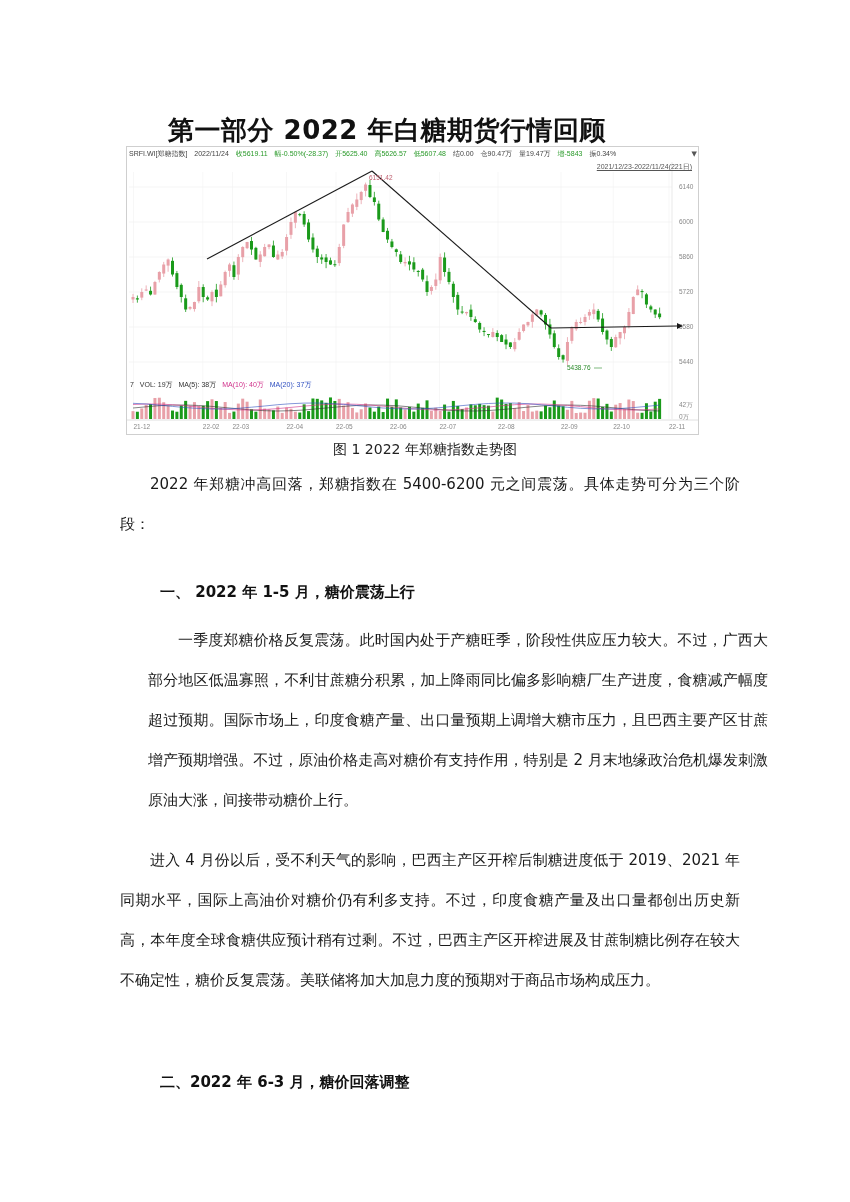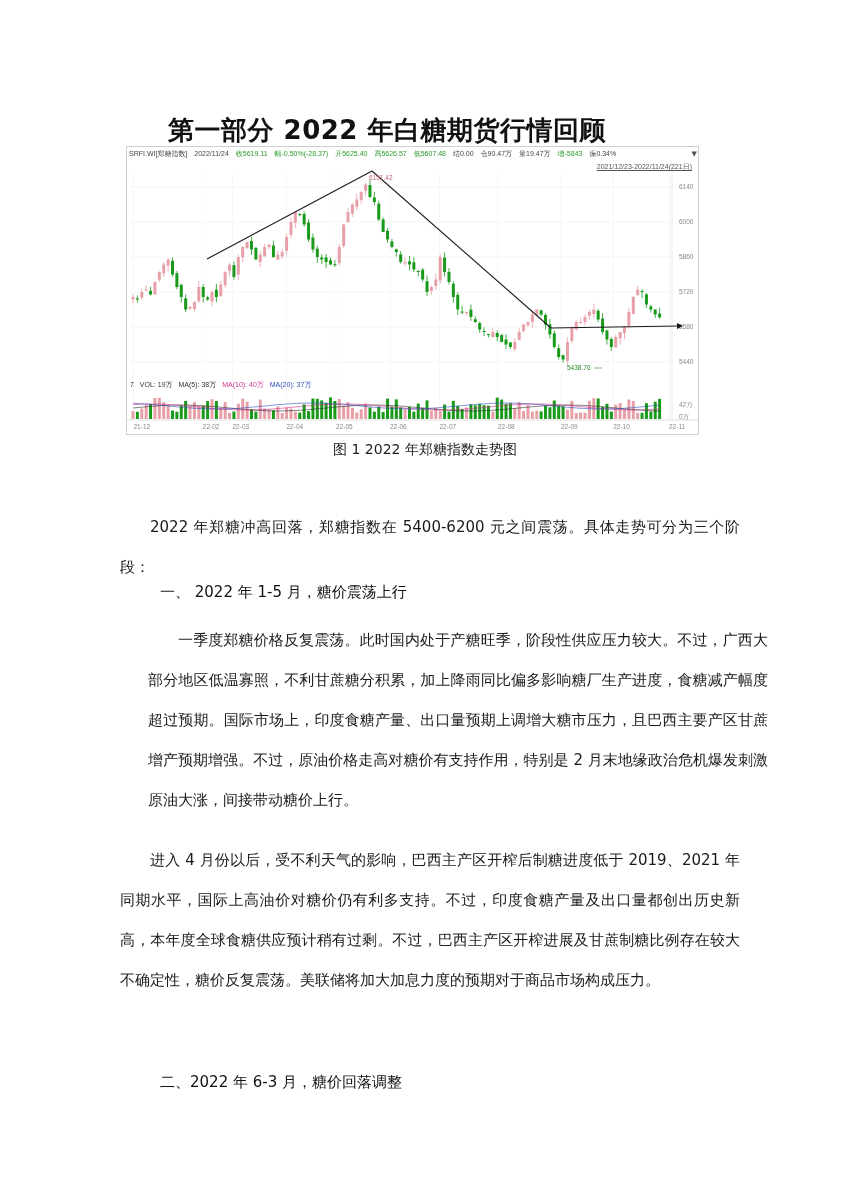--- a/index.html
+++ b/index.html
@@ -12,21 +12,21 @@
   .hdr-up { color:#2a9a2a; }
   .hdr-down { color:#2a9a2a; }
   .range-label { position:absolute; right:6px; top:15px; font-size:7px; color:#555; text-decoration:underline; font-family:"Liberation Sans",sans-serif; }
   .range-arrow { position:absolute; right:1px; top:3px; font-size:7px; color:#555; }
   .chart-svg { position:absolute; left:0; top:0; }
   .vol-legend { position:absolute; left:3px; top:233px; font-size:7px; white-space:nowrap; font-family:"Liberation Sans",sans-serif; }
   .vol-legend span { margin-right:4px; }
   .fig-caption { position:absolute; left:0; width:850px; top:441px; text-align:center; font-size:14px; color:#222; }
   .para { position:absolute; left:120px; width:620px; font-size:15px; line-height:40px; color:#1a1a1a; text-align:justify; }
   .para p { margin:0; text-indent:2em; }
-  .heading { position:absolute; left:160px; font-size:15px; font-weight:normal; color:#111; }
+  .heading { position:absolute; left:160px; font-size:15px; font-weight:bold; color:#111; }
 </style>
 </head>
 <body>
 
 <div class="page-title">第一部分  2022 年白糖期货行情回顾</div>
 
 <div class="chart-frame">
   <svg class="chart-svg" id="chart-svg" width="571" height="287">
       <line x1="2" x2="545" y1="215" y2="215" stroke="#eeeeee" stroke-width="0.6"></line>
       <text x="552" y="217" font-size="6.5" fill="#888" font-family="Liberation Sans, sans-serif">5440</text>
@@ -460,21 +460,21 @@
     <span style="color:#333">7</span>
     <span style="color:#333">VOL: 19万</span>
     <span style="color:#333">MA(5): 38万</span>
     <span style="color:#d0308a">MA(10): 40万</span>
     <span style="color:#3050c0">MA(20): 37万</span>
   </div>
 </div>
 
 <div class="fig-caption">图 1    2022 年郑糖指数走势图</div>
 
-<div class="para" style="top:507px;">
+<div class="para" style="top:464px;">
   <p>2022 年郑糖冲高回落，郑糖指数在 5400-6200 元之间震荡。具体走势可分为三个阶段：</p>
 </div>
 
 <div class="heading" style="top:583px;">一、  2022 年 1-5 月，糖价震荡上行</div>
 
 <div class="para" style="top:620px;margin-left:28px;">
   <p>一季度郑糖价格反复震荡。此时国内处于产糖旺季，阶段性供应压力较大。不过，广西大部分地区低温寡照，不利甘蔗糖分积累，加上降雨同比偏多影响糖厂生产进度，食糖减产幅度超过预期。国际市场上，印度食糖产量、出口量预期上调增大糖市压力，且巴西主要产区甘蔗增产预期增强。不过，原油价格走高对糖价有支持作用，特别是 2 月末地缘政治危机爆发刺激原油大涨，间接带动糖价上行。</p>
 </div>
 
 <div class="para" style="top:840px;">

